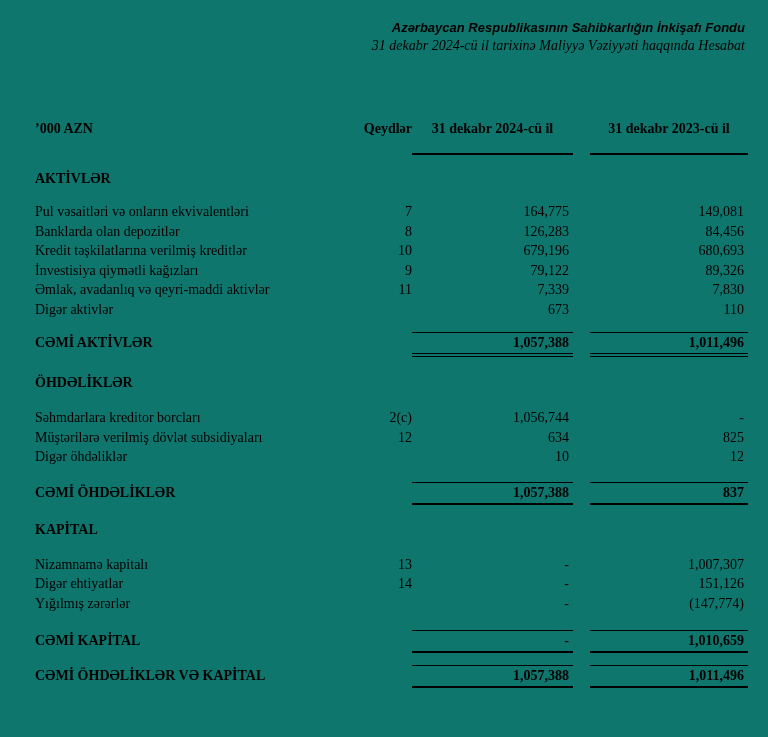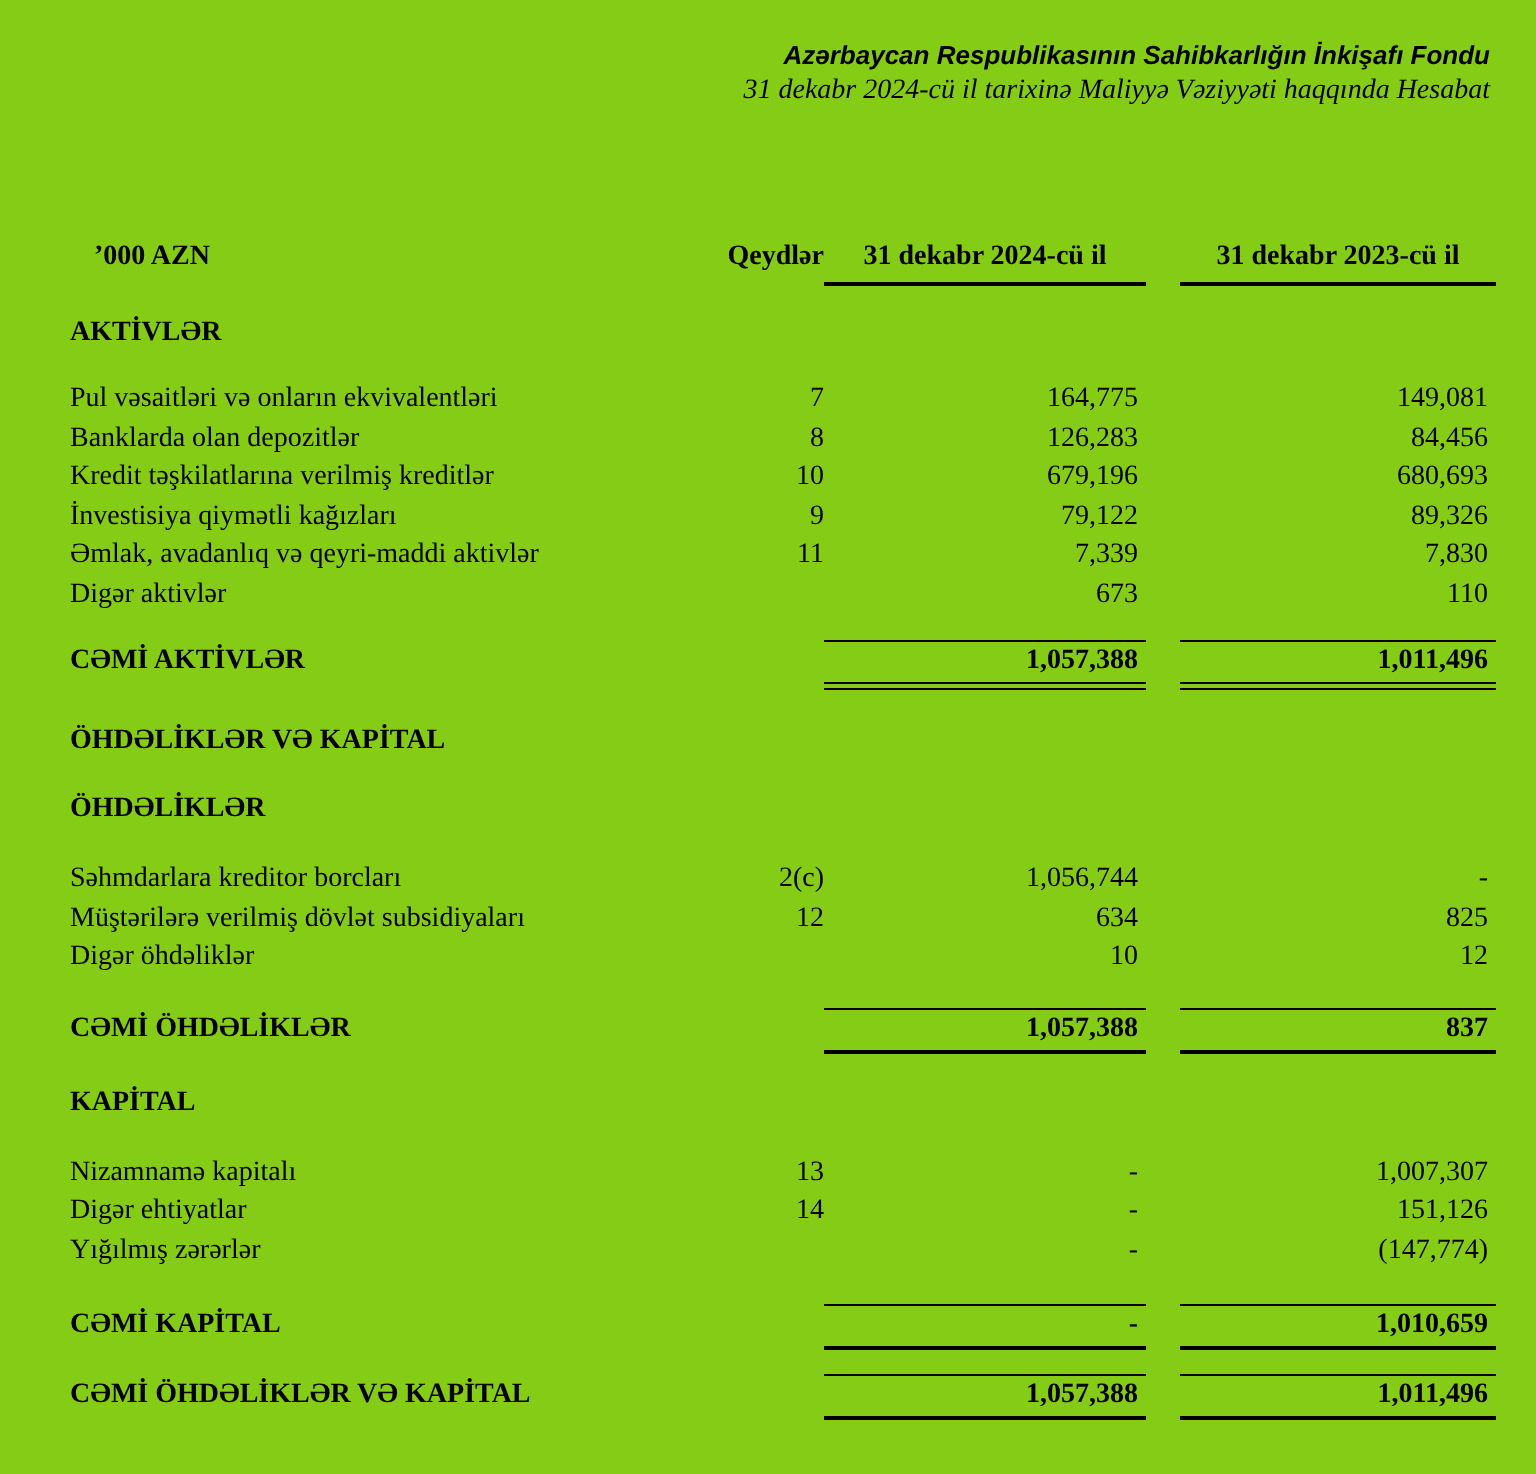--- a/index.html
+++ b/index.html
@@ -1,21 +1,21 @@
 <!DOCTYPE html>
 <html><head>
 <meta charset="utf-8">
 <style>
   * { margin: 0; padding: 0; box-sizing: border-box; }
   html, body { background: #ffffff; }
   .page {
     position: relative;
     width: 768px;
     height: 737px;
-    background: #84cc16;
+    background: #0f766e;
     color: #000000;
     font-family: "Liberation Serif", "DejaVu Serif", serif;
     font-size: 14px;
     overflow: hidden;
   }
   .doc-header {
     position: absolute;
     top: 20px;
     right: 23px;
     text-align: right;
@@ -43,25 +43,25 @@
     grid-template-columns: 305px 72px 161px 17px 158px;
     align-items: baseline;
   }
   .cell-label { text-align: left; }
   .cell-note { text-align: right; }
   .cell-num { text-align: right; padding-right: 4px; }
   .cell-gap { }
 
   
   .header-row { line-height: 17px; }
-  .header-row .cell-label, .header-row .cell-note { font-weight: bold; margin-left: 12px; }
+  .header-row .cell-label, .header-row .cell-note { font-weight: bold; }
   .col-head {
     font-weight: bold;
     text-align: center;
-    padding-bottom: 4px;
+    padding-bottom: 16px;
     border-bottom: 2px solid #000;
   }
 
   
   .section-heading {
     font-weight: bold;
     line-height: 17px;
   }
   .mt-assets-head { margin-top: 15px; }
   .mt-rows { margin-top: 15px; }
@@ -157,21 +157,20 @@
     </div>
 
     <div class="row total-row rule-double mt-11">
       <div class="cell-label">CƏMİ AKTİVLƏR</div>
       <div class="cell-note"></div>
       <div class="cell-num">1,057,388</div>
       <div class="cell-gap"></div>
       <div class="cell-num">1,011,496</div>
     </div>
 
-    <div class="section-heading mt-17">ÖHDƏLİKLƏR VƏ KAPİTAL</div>
 
     <div class="section-heading mt-17">ÖHDƏLİKLƏR</div>
 
     <div class="rows-block mt-liab-rows">
       <div class="row">
         <div class="cell-label">Səhmdarlara kreditor borcları</div>
         <div class="cell-note">2(c)</div>
         <div class="cell-num">1,056,744</div>
         <div class="cell-gap"></div>
         <div class="cell-num">-</div>

